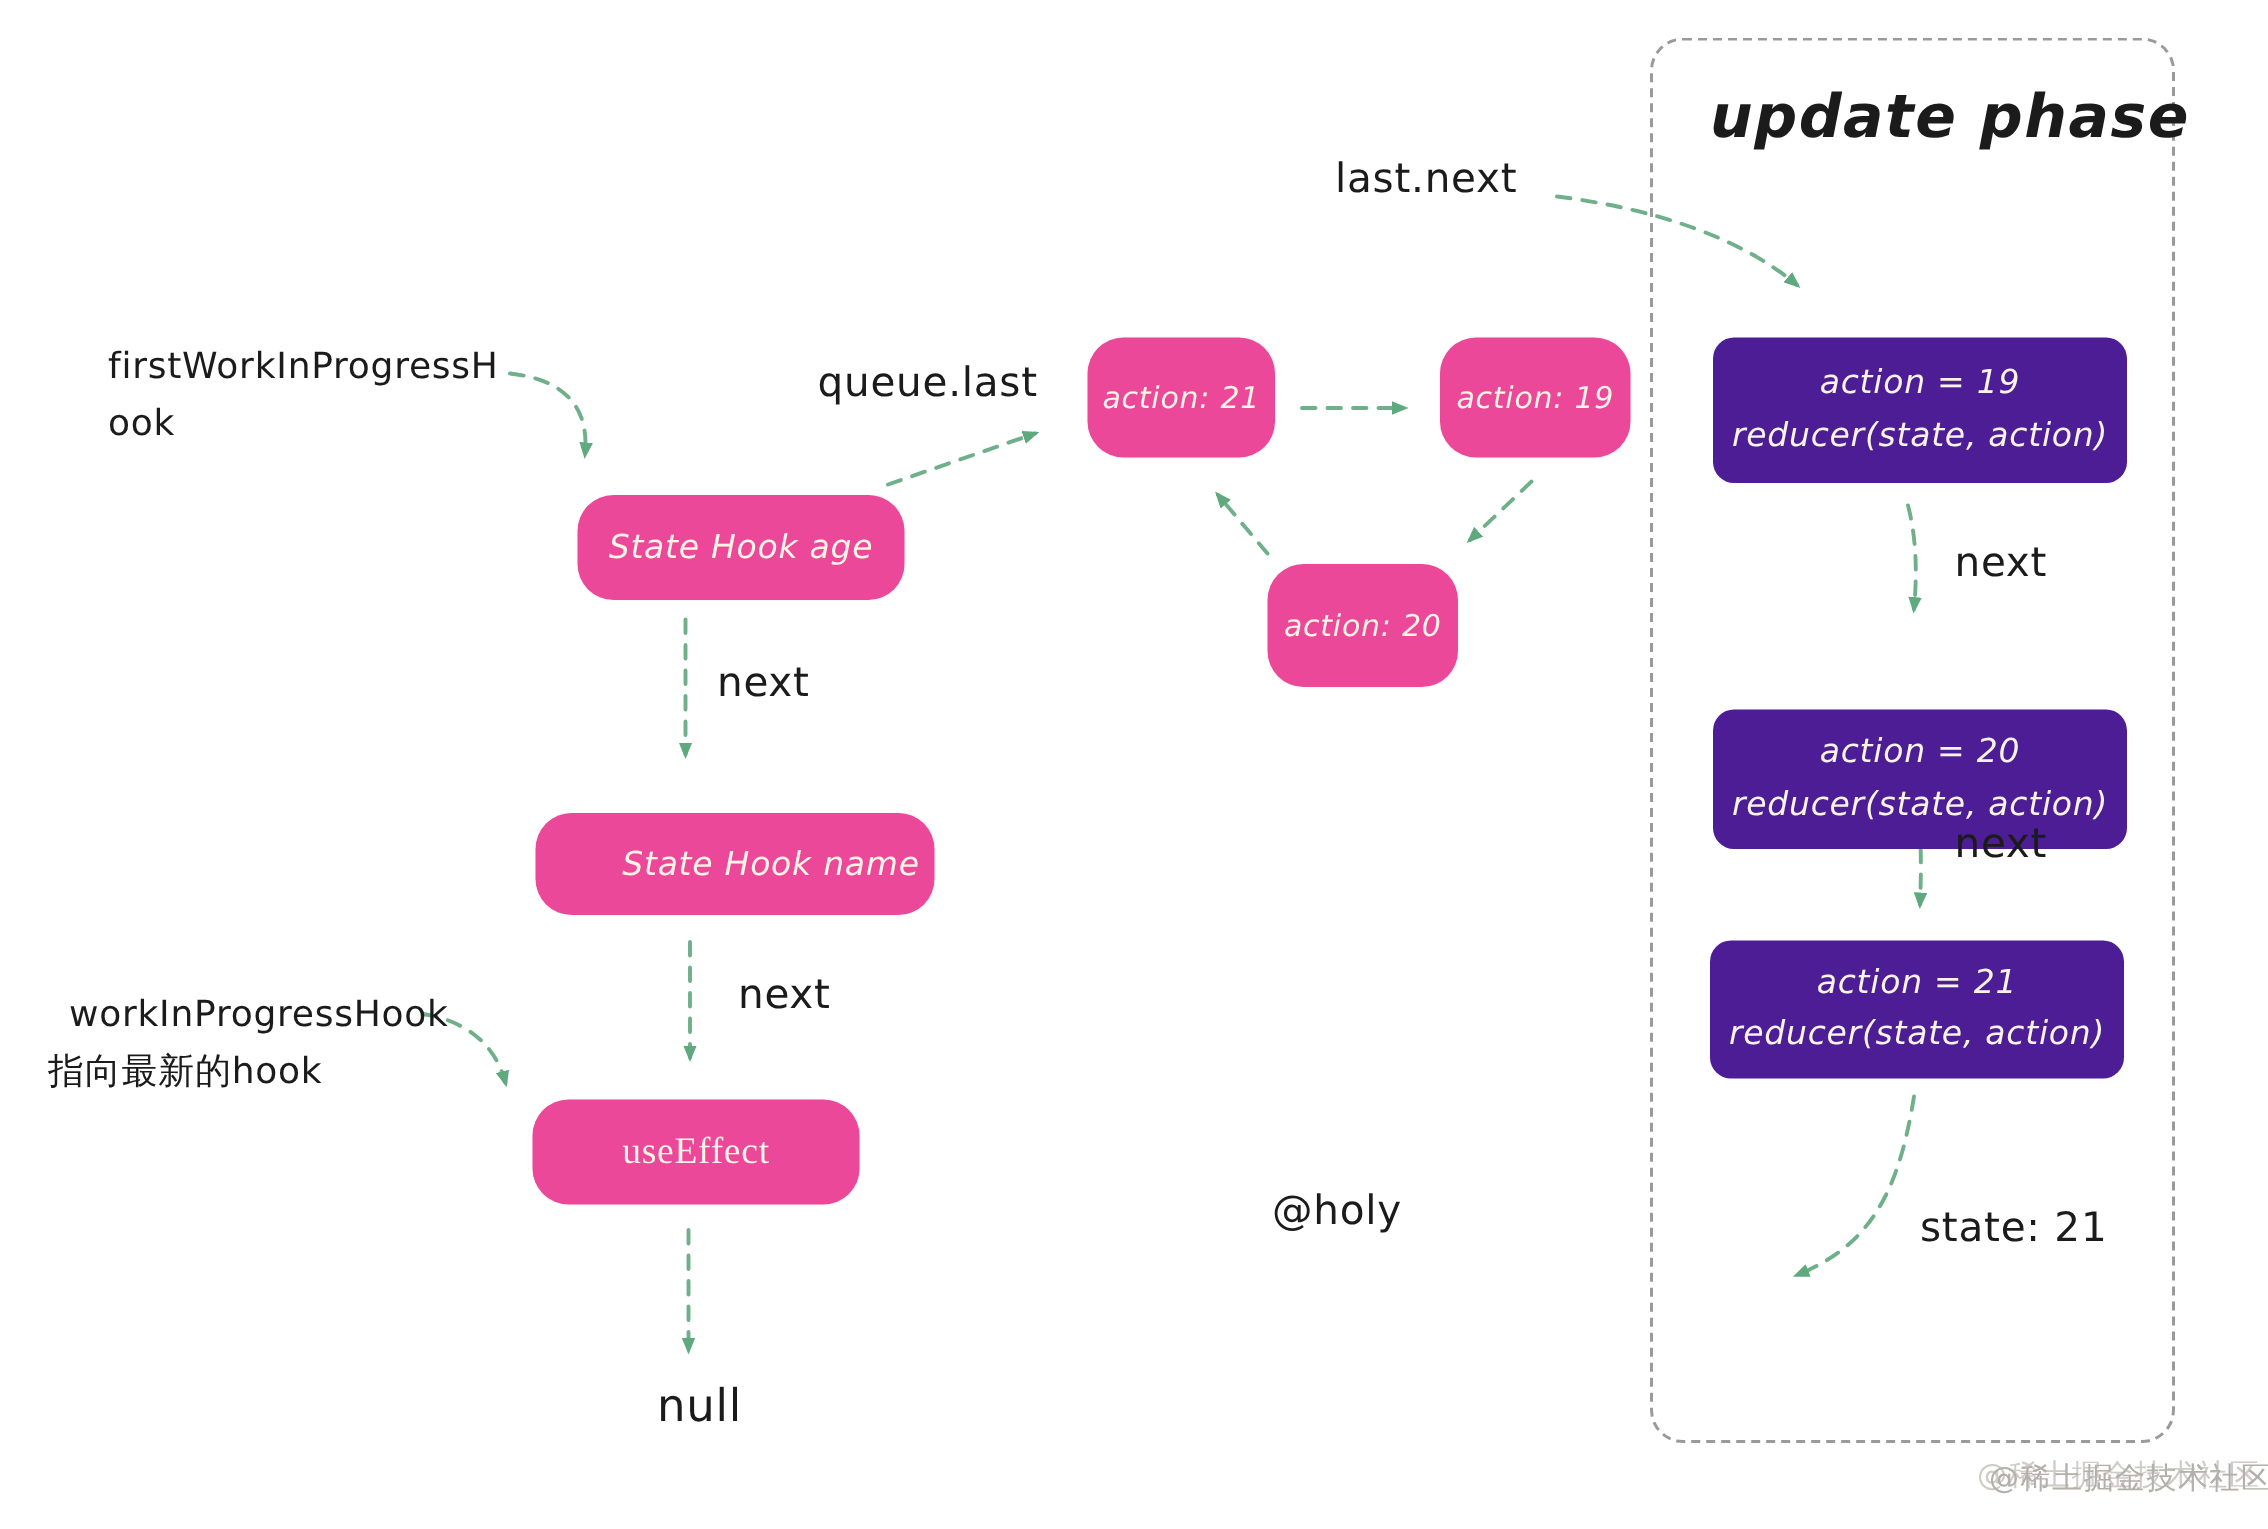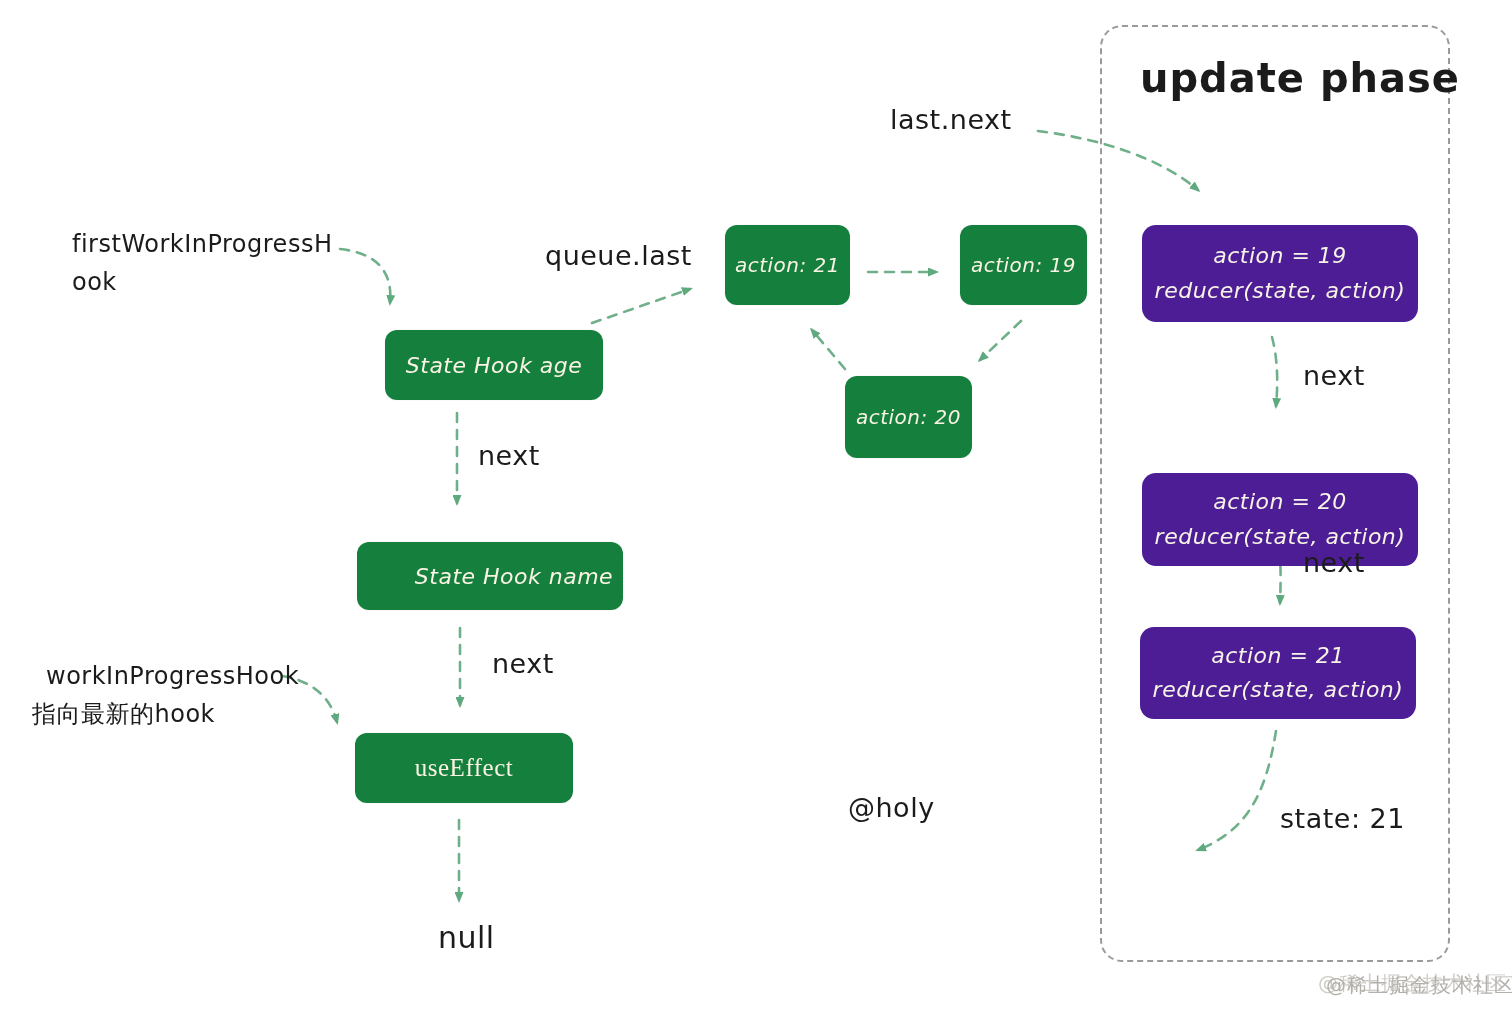--- a/index.html
+++ b/index.html
@@ -12,25 +12,25 @@
   }
   .abs{position:absolute;}
   
   .hand{
     color:#1b1b1b;
     font-size:27px;
     letter-spacing:.5px;
     white-space:nowrap;
   }
   .hand.small{font-size:24px;}
-  .hand.big{font-size:40px;font-weight:600;letter-spacing:1px;}
+  .hand.big{font-size:40px;font-weight:600;letter-spacing:1px;font-style:italic;}
   
   .node-orange{
-    background:#15803d;
-    border-radius:12px;
+    background:#ec4899;
+    border-radius:24px;
     color:#FBF3E4;
     display:flex;align-items:center;justify-content:center;
     font-style:italic;
     font-size:22px;
     letter-spacing:.5px;
     box-shadow:0 0 0 1px rgba(0,0,0,0.02);
   }
   .node-orange.serif{
     font-style:normal;
     font-family:"Liberation Serif", serif;

